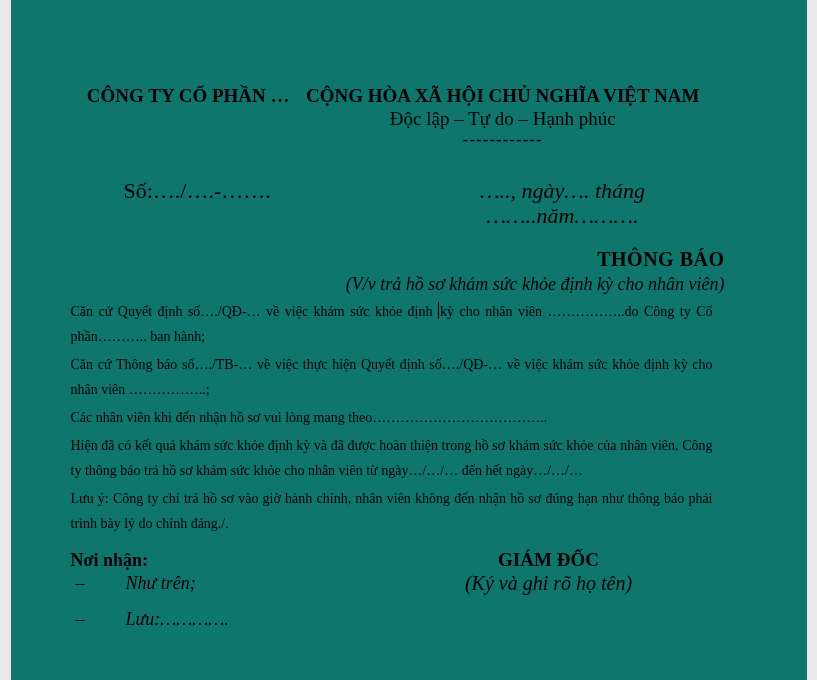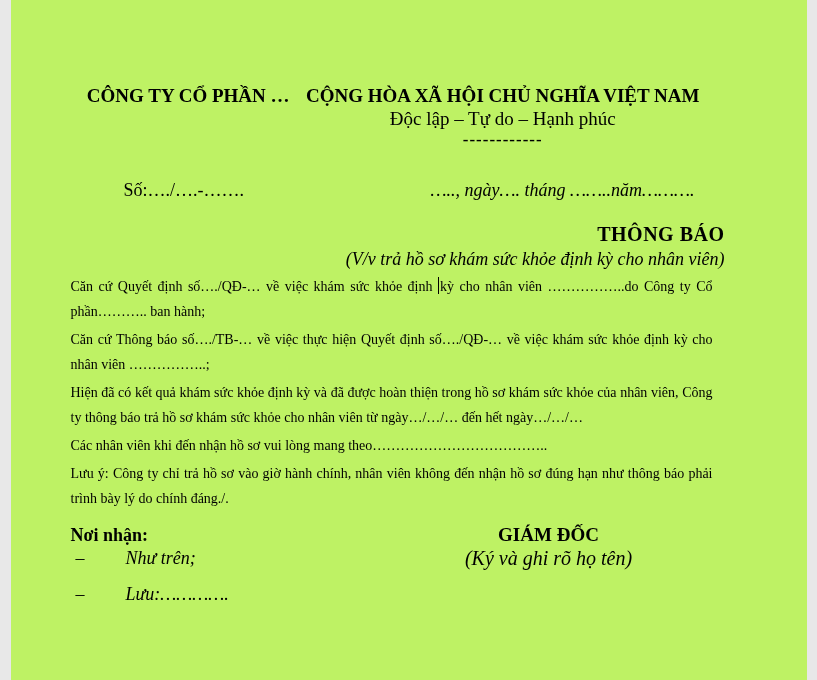--- a/index.html
+++ b/index.html
@@ -1,39 +1,39 @@
 <!DOCTYPE html>
 <html><head>
 <meta charset="utf-8">
 <style>
   * { box-sizing: border-box; }
   html, body { margin: 0; padding: 0; background: #e8e8e8; }
   .page {
     width: 796px; height: 680px;
     margin: 0 auto;
-    background: #bef264;
+    background: #0f766e;
     color: #000000;
     font-family: "Liberation Serif", "DejaVu Serif", serif;
     padding: 84px 82px 20px 60px;
     position: relative;
     overflow: hidden;
   }
   
   .header-row { display: flex; align-items: flex-start; }
   .org-name {
     width: 250px; text-align: center;
     font-size: 19px; font-weight: bold; line-height: 23px;
     white-space: nowrap;
   }
   .national-block { flex: 1; margin-right: 25px; text-align: center; }
   .national-title { font-size: 19px; font-weight: bold; line-height: 23px; white-space: nowrap; text-align: right; }
   .motto { font-size: 19px; font-weight: normal; line-height: 23px; }
   .header-divider { font-size: 17px; font-weight: bold; line-height: 20px; letter-spacing: 1px; }
   
-  .meta-row { display: flex; margin-top: 28px; font-size: 18px; line-height: 25px; }
+  .meta-row { display: flex; margin-top: 28px; font-size: 22px; line-height: 25px; }
   .doc-number { margin-left: 53px; }
   .date-line { margin-left: auto; width: 300px; margin-right: 12px; text-align: center; font-style: italic; }
   
   .title-block { text-align: right; margin-top: 18px; }
   .doc-title { font-size: 20px; font-weight: bold; line-height: 26px; letter-spacing: 0.5px; }
   .doc-subject { font-size: 18px; font-style: italic; line-height: 24px; }
   
   .body-section { margin-top: 3px; }
   .para {
     font-size: 14px; line-height: 25px;
@@ -75,22 +75,22 @@
   </div>
 
   <div class="title-block">
     <div class="doc-title">THÔNG BÁO</div>
     <div class="doc-subject">(V/v trả hồ sơ khám sức khỏe định kỳ cho nhân viên)</div>
   </div>
 
   <div class="body-section">
     <p class="para"><span>Căn cứ Quyết định số…./QĐ-… về việc khám sức khỏe định </span><span class="caret"></span><span>kỳ cho nhân viên ……………..do Công ty Cổ phần……….. ban hành;</span></p>
     <p class="para">Căn cứ Thông báo số…./TB-… về việc thực hiện Quyết định số…./QĐ-… về việc khám sức khỏe định kỳ cho nhân viên ……………..;</p>
+    <p class="para">Các nhân viên khi đến nhận hồ sơ vui lòng mang theo………………………………..</p>
     <p class="para">Hiện đã có kết quả khám sức khỏe định kỳ và đã được hoàn thiện trong hồ sơ khám sức khỏe của nhân viên, Công ty thông báo trả hồ sơ khám sức khỏe cho nhân viên từ ngày…/…/… đến hết ngày…/…/…</p>
-    <p class="para">Các nhân viên khi đến nhận hồ sơ vui lòng mang theo………………………………..</p>
     <p class="para">Lưu ý: Công ty chỉ trả hồ sơ vào giờ hành chính, nhân viên không đến nhận hồ sơ đúng hạn như thông báo phải trình bày lý do chính đáng./.</p>
   </div>
 
   <div class="footer-section">
     <div class="recipients-heading">Nơi nhận:</div>
     <div class="recipient-item">
       <span class="recipient-marker">–</span>
       <span>Như trên;</span>
     </div>
     <div class="recipient-item">

